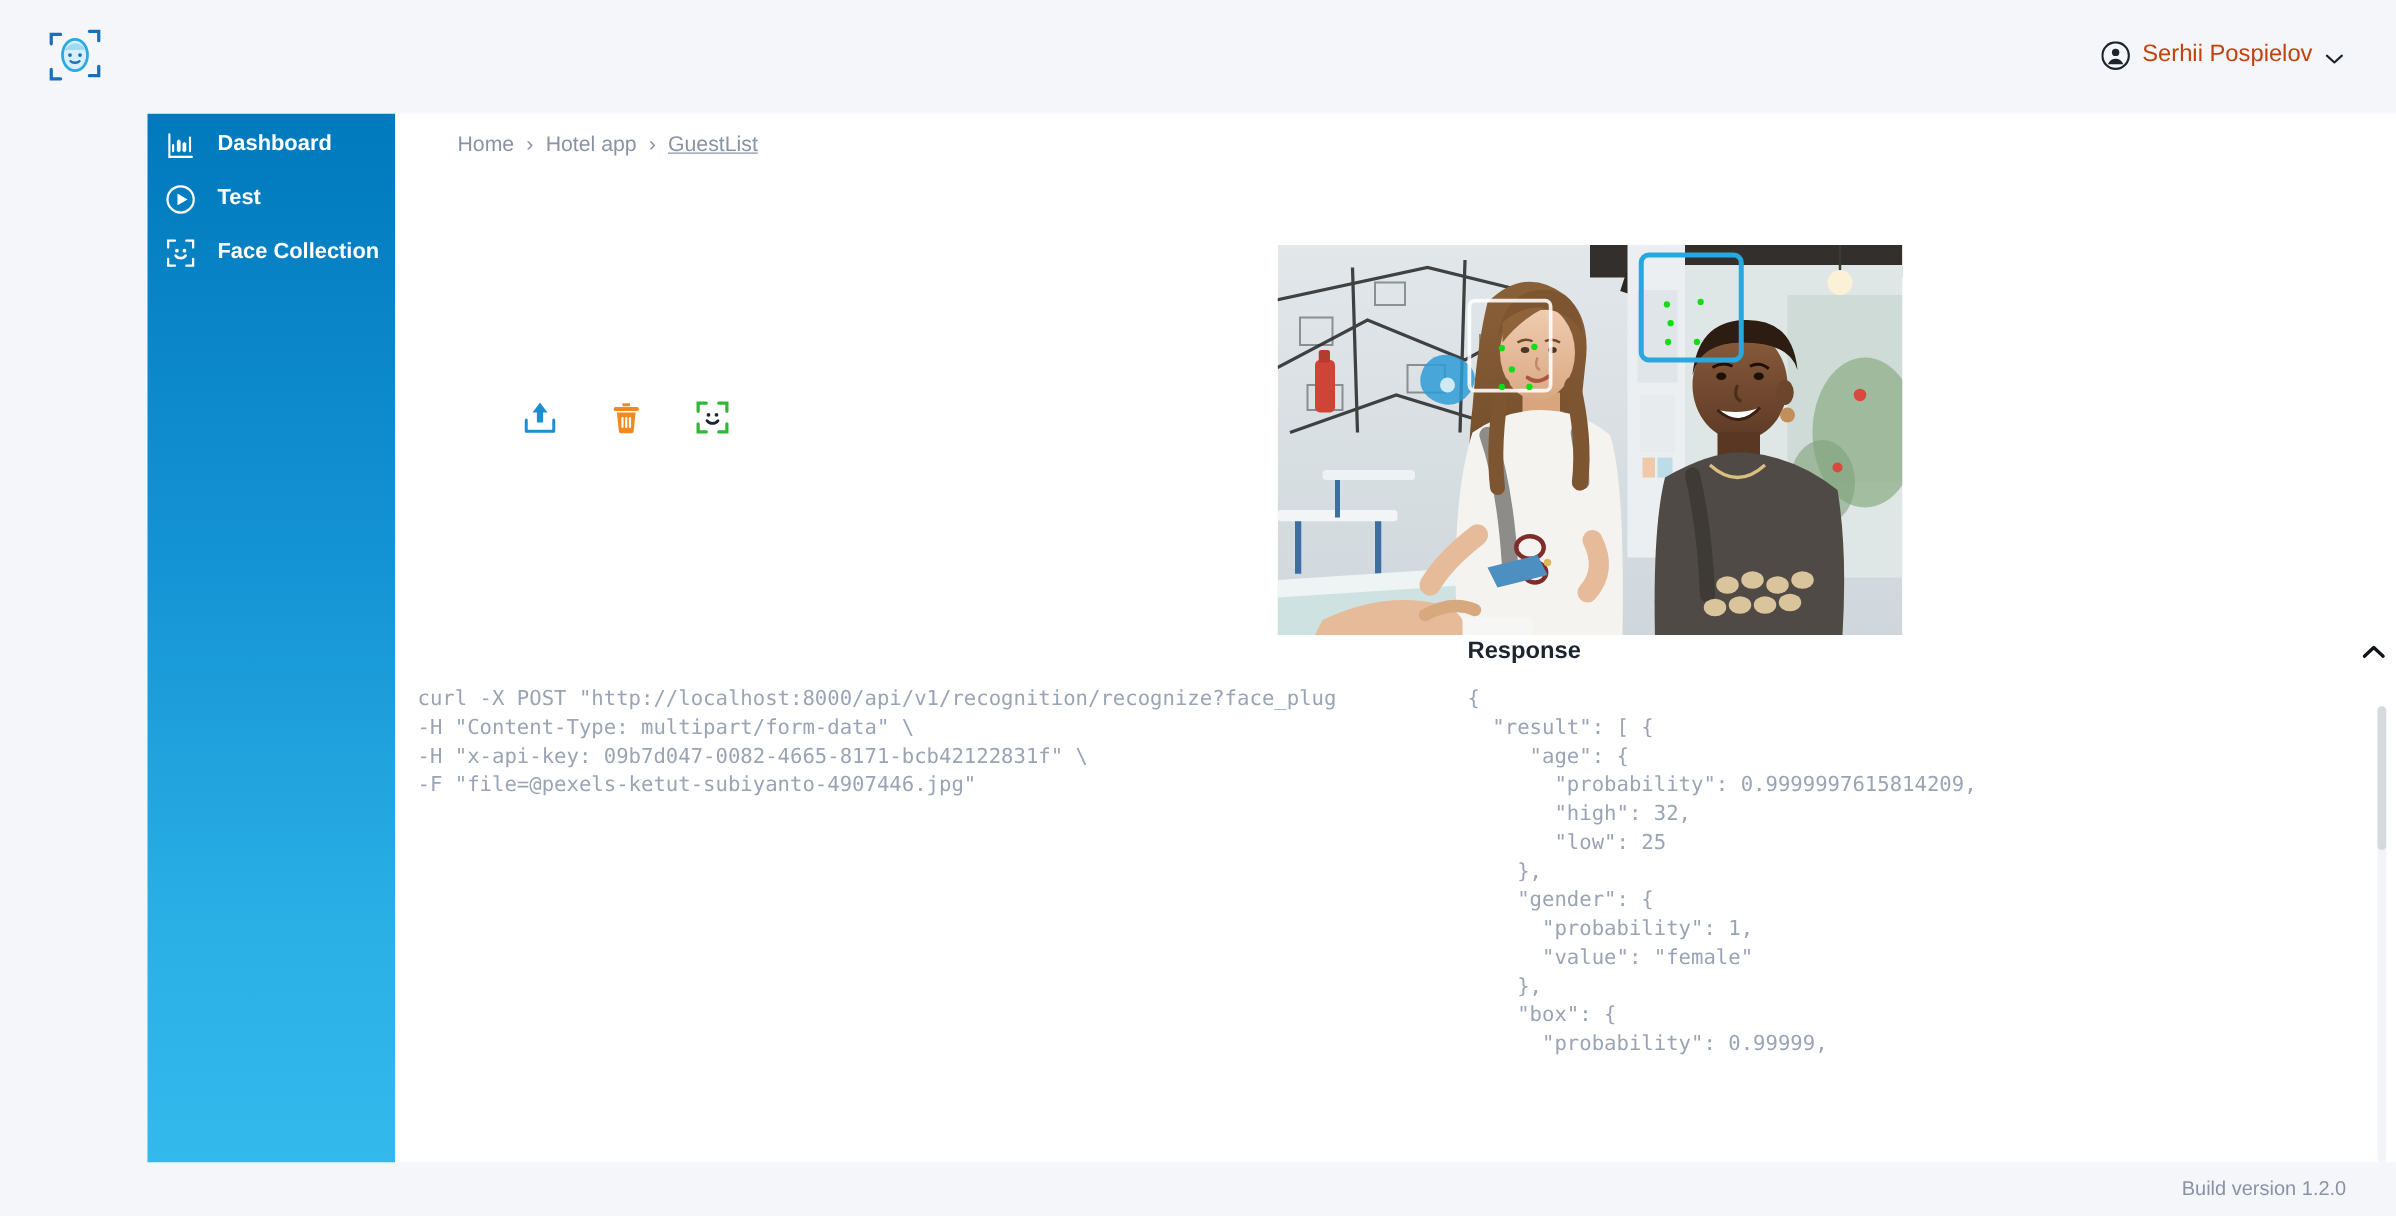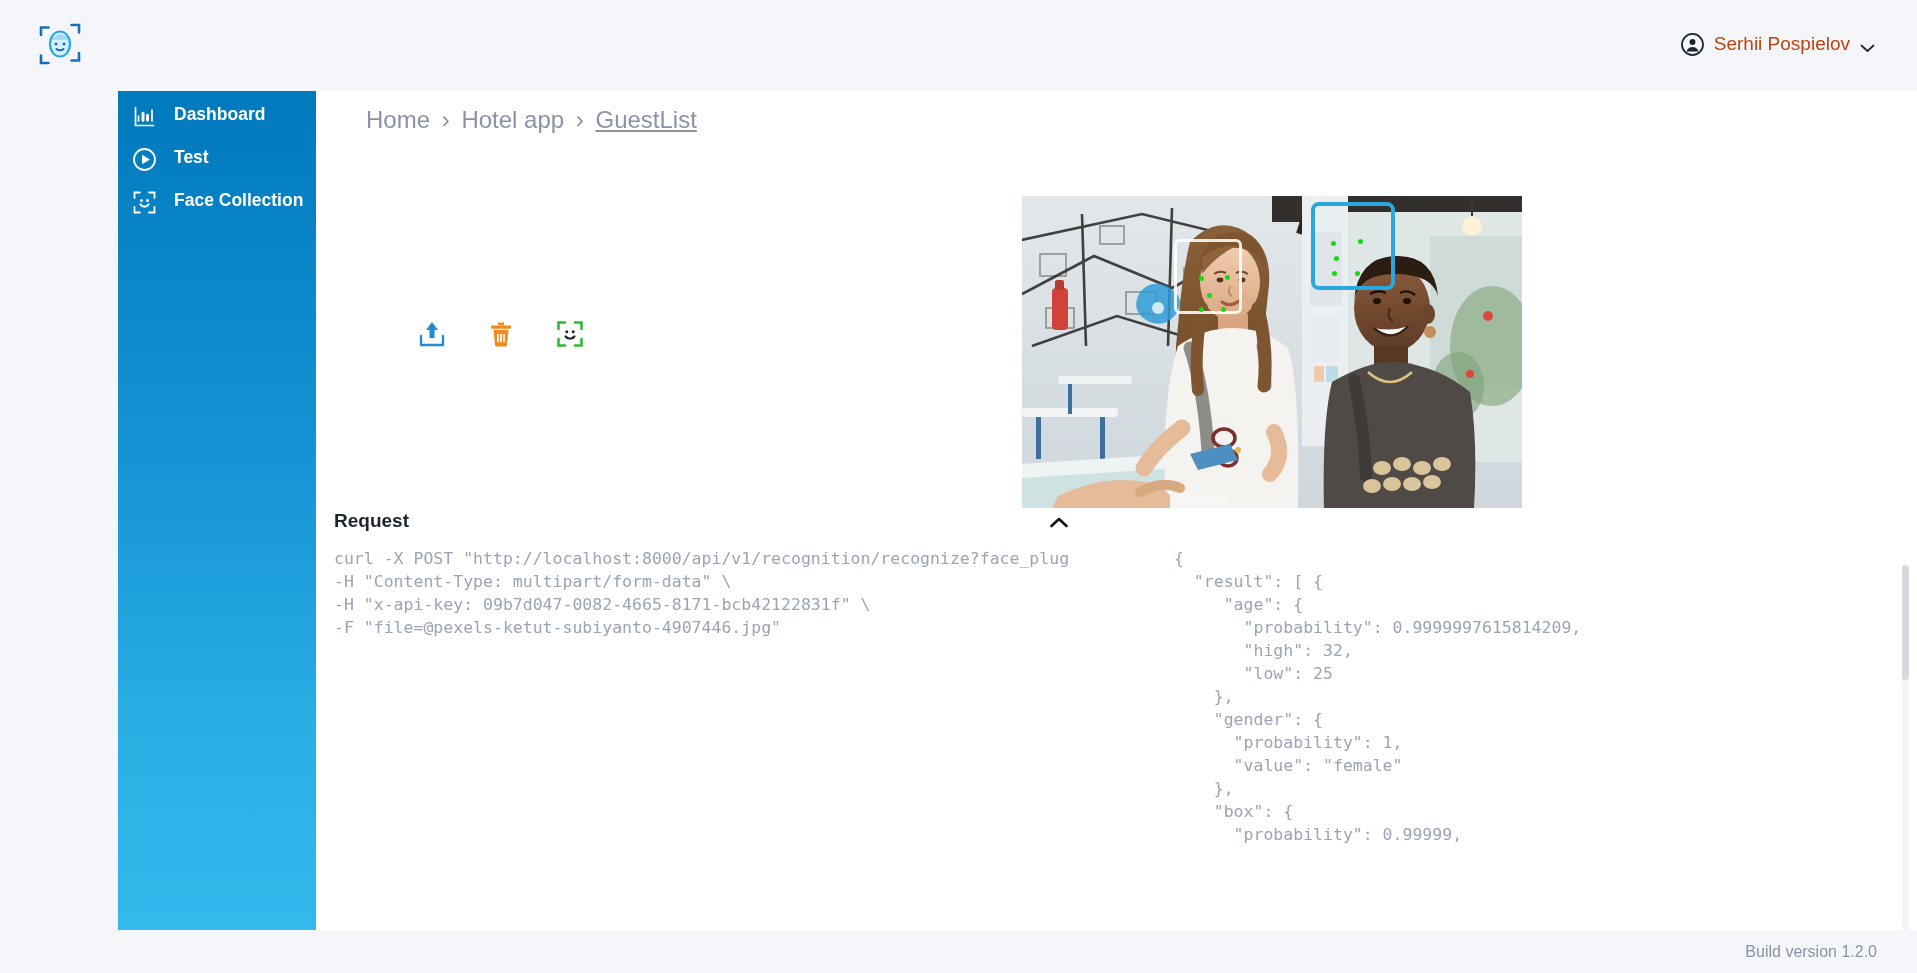--- a/index.html
+++ b/index.html
@@ -50,21 +50,21 @@
   .nav-item .nav-label { font-size: 17.5px; font-weight: bold; white-space: nowrap; }
 
   
   .main {
     position: absolute; top: 91px; left: 316px;
     width: 1601px; height: 839px;
     background: #ffffff;
   }
   .breadcrumb {
     position: absolute; top: 15px; left: 50px;
-    font-size: 24px; color: #8a93a6; white-space: nowrap;
+    font-size: 17px; color: #8a93a6; white-space: nowrap;
   }
   .breadcrumb .crumb { cursor: pointer; }
   .breadcrumb .sep { margin: 0 5px; color: #8a93a6; }
   .breadcrumb .current { text-decoration: underline; color: #8a93a6; cursor: pointer; }
 
   
   .toolbar {
     position: absolute; top: 226px; left: 99px;
     display: flex; align-items: center; gap: 35px;
   }
@@ -434,35 +434,35 @@
     <div class="landmark" style="left:336px;top:43px;"></div>
     <div class="landmark" style="left:312px;top:60px;"></div>
     <div class="landmark" style="left:310px;top:75px;"></div>
     <div class="landmark" style="left:333px;top:75px;"></div>
 
   </div>
 
   <div class="panels">
 
     <section class="panel request">
+      <pre class="code request-code">curl -X POST "http://localhost:8000/api/v1/recognition/recognize?face_plugins=landmarks, ge
+-H "Content-Type: multipart/form-data" \
+-H "x-api-key: 09b7d047-0082-4665-8171-bcb42122831f" \
+-F "file=@pexels-ketut-subiyanto-4907446.jpg"</pre>
+    </section>
+
+    <section class="panel response">
       <div class="panel-head">
-        <span class="panel-title">Request</span>
+        <span class="panel-title">Response</span>
         <span class="panel-chevron">
           <svg viewBox="0 0 20 13" width="20" height="13">
             <path d="M2.5 10 L10 3 L17.5 10" fill="none" stroke="#10131a" stroke-width="2.6" stroke-linecap="round" stroke-linejoin="round"></path>
           </svg>
         </span>
       </div>
-      <pre class="code request-code">curl -X POST "http://localhost:8000/api/v1/recognition/recognize?face_plugins=landmarks, ge
--H "Content-Type: multipart/form-data" \
--H "x-api-key: 09b7d047-0082-4665-8171-bcb42122831f" \
--F "file=@pexels-ketut-subiyanto-4907446.jpg"</pre>
-    </section>
-
-    <section class="panel response">
       <pre class="code response-code">{
   "result": [ {
      "age": {
        "probability": 0.9999997615814209,
        "high": 32,
        "low": 25
     },
     "gender": {
       "probability": 1,
       "value": "female"

